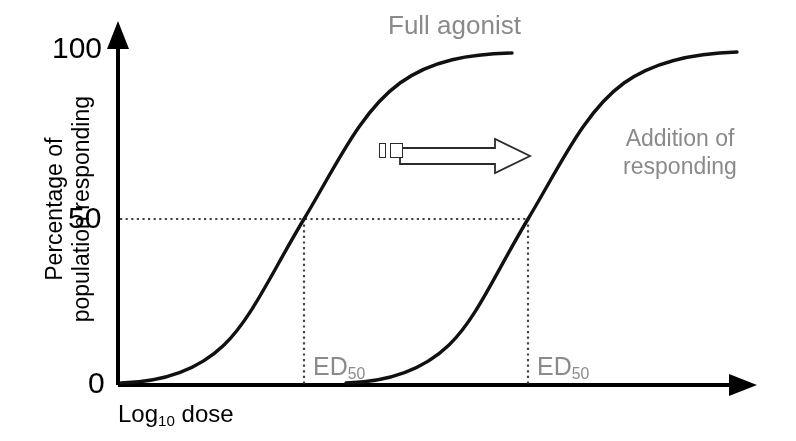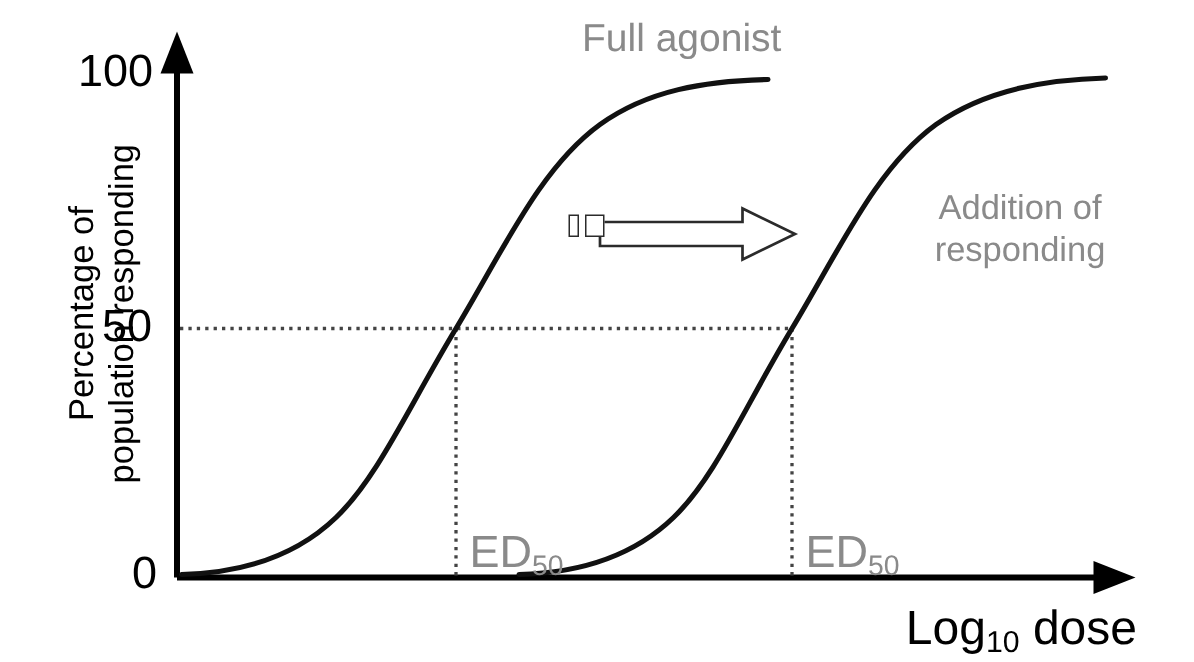--- a/index.html
+++ b/index.html
@@ -46,23 +46,23 @@
     color: #000000;
     font-size: 23px;
     line-height: 1.18;
     font-family: "Liberation Sans", sans-serif;
   }
   #x-axis-title {
     position: absolute;
     left: 118px;
     top: 400px;
     width: 640px;
-    text-align: right;
+    text-align: left;
     color: #000000;
-    font-size: 32px;
+    font-size: 24px;
     font-family: "Liberation Sans", sans-serif;
   }
   .sub {
     font-size: 0.63em;
     vertical-align: -0.28em;
   }
   .annot {
     position: absolute;
     color: #8a8a8a;
     font-family: "Liberation Sans", sans-serif;
@@ -78,21 +78,21 @@
     top: 124px;
     font-size: 23px;
     line-height: 1.22;
     white-space: normal;
     width: 200px;
     text-align: center;
   }
   .ed50-label {
     position: absolute;
     color: #8a8a8a;
-    font-size: 30px;
+    font-size: 25px;
     font-family: "Liberation Sans", sans-serif;
     white-space: nowrap;
   }
   #ed50-left  { left: 313px; top: 352px; }
   #ed50-right { left: 537px; top: 352px; }
 
   #shift-arrow-group {
     position: absolute;
     left: 379px;
     top: 143px;

